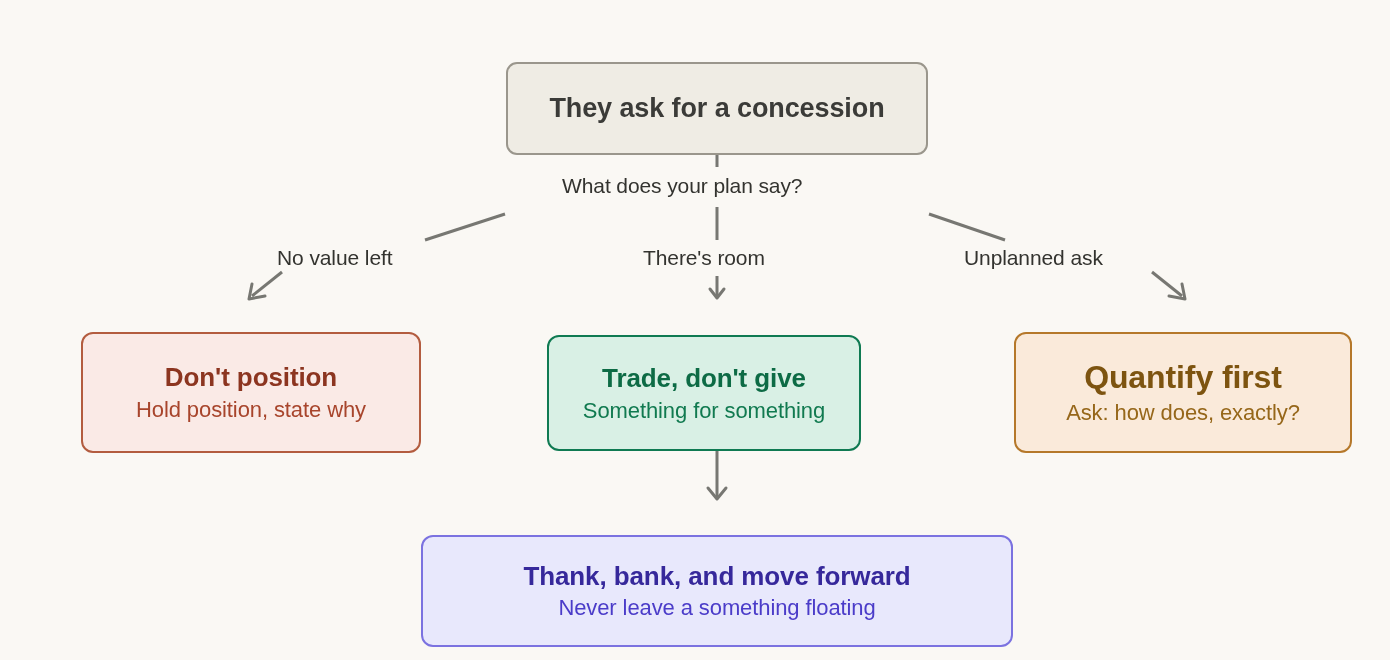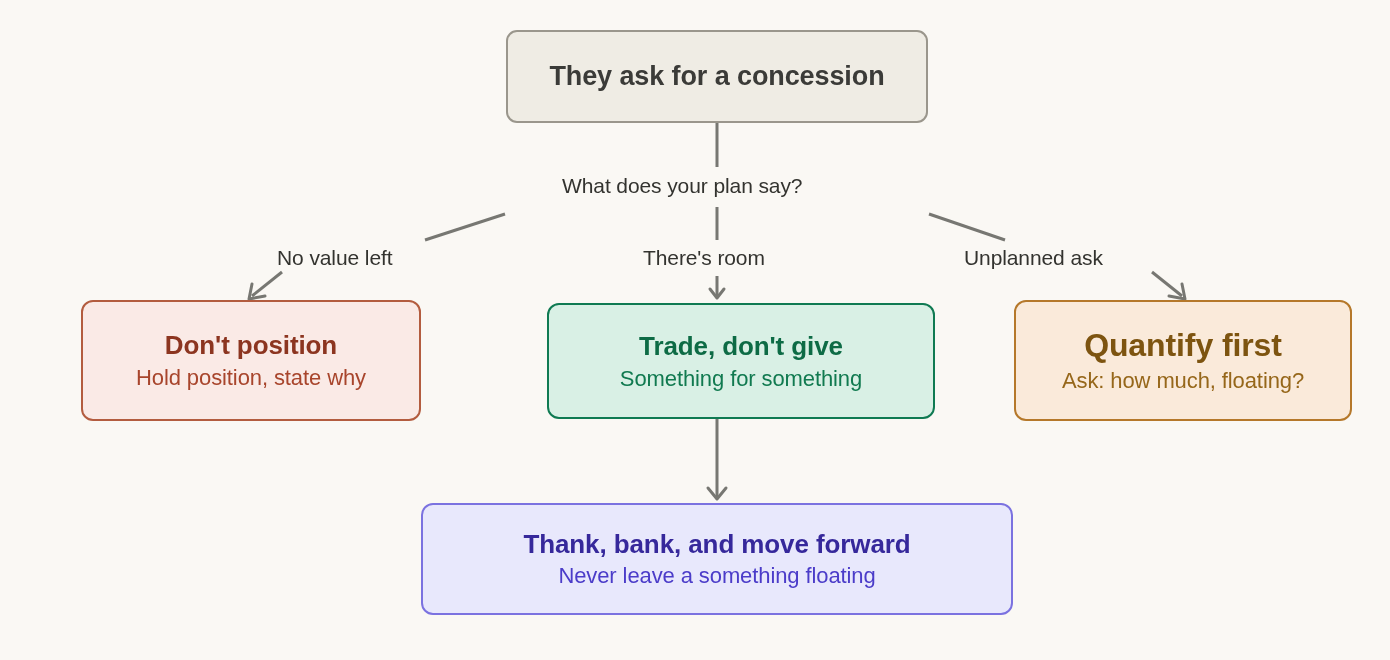--- a/index.html
+++ b/index.html
@@ -30,20 +30,21 @@
     position: absolute;
     box-sizing: border-box;
     border-radius: 12px;
     border-width: 2px;
     border-style: solid;
     display: flex;
     flex-direction: column;
     align-items: center;
     justify-content: center;
     text-align: left;
+    margin-top: 32px;
   }
   .node-title {
     font-weight: bold;
     letter-spacing: -0.1px;
   }
   .node-sub {
     font-weight: normal;
     letter-spacing: -0.1px;
   }
 
@@ -64,21 +65,21 @@
   #node-dont-concede {
     left: 81px; top: 300px; width: 340px; height: 121px;
     background: #faeae6;
     border-color: #b35c3f;
   }
   #node-dont-concede .node-title { font-size: 26px; color: #8c3520; margin-bottom: 4px; }
   #node-dont-concede .node-sub   { font-size: 22px; color: #a8452c; }
 
   
   #node-trade {
-    left: 547px; top: 303px; width: 388px; height: 116px;
+    left: 547px; top: 303px; width: 314px; height: 116px;
     background: #d9f0e5;
     border-color: #0f7a52;
   }
   #node-trade .node-title { font-size: 26px; color: #0d6b45; margin-bottom: 4px; }
   #node-trade .node-sub   { font-size: 22px; color: #117a50; }
 
   
   #node-quantify {
     left: 1014px; top: 300px; width: 338px; height: 121px;
     background: #faeada;
@@ -153,21 +154,21 @@
     <div class="node-sub">Hold position, state why</div>
   </div>
 
   <div class="node" id="node-trade">
     <div class="node-title">Trade, don't give</div>
     <div class="node-sub">Something for something</div>
   </div>
 
   <div class="node" id="node-quantify">
     <div class="node-title">Quantify first</div>
-    <div class="node-sub">Ask: how much, floating?</div>
+    <div class="node-sub">Ask: how does, exactly?</div>
   </div>
 
   <div class="node" id="node-thank">
     <div class="node-title">Thank, bank, and move forward</div>
     <div class="node-sub">Never leave a something floating</div>
   </div>
 
   <div class="edge-label" id="edge-label-root">What does your plan say?</div>
   <div class="edge-label" id="edge-label-left">No value left</div>
   <div class="edge-label" id="edge-label-mid">There's room</div>

